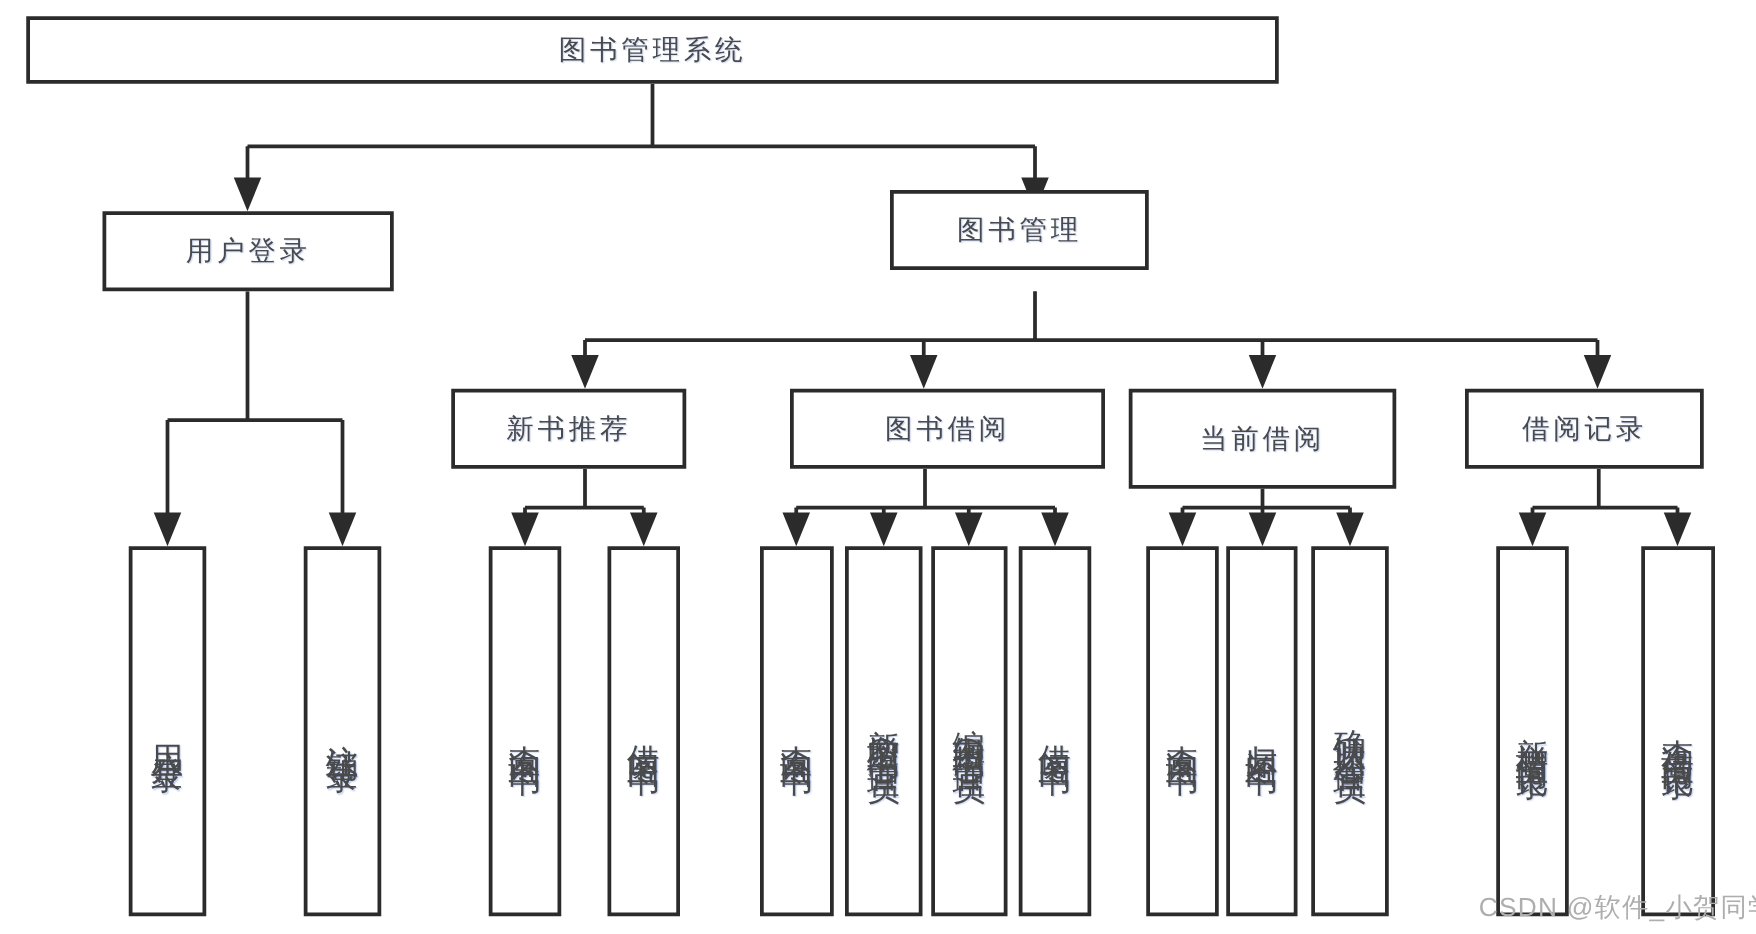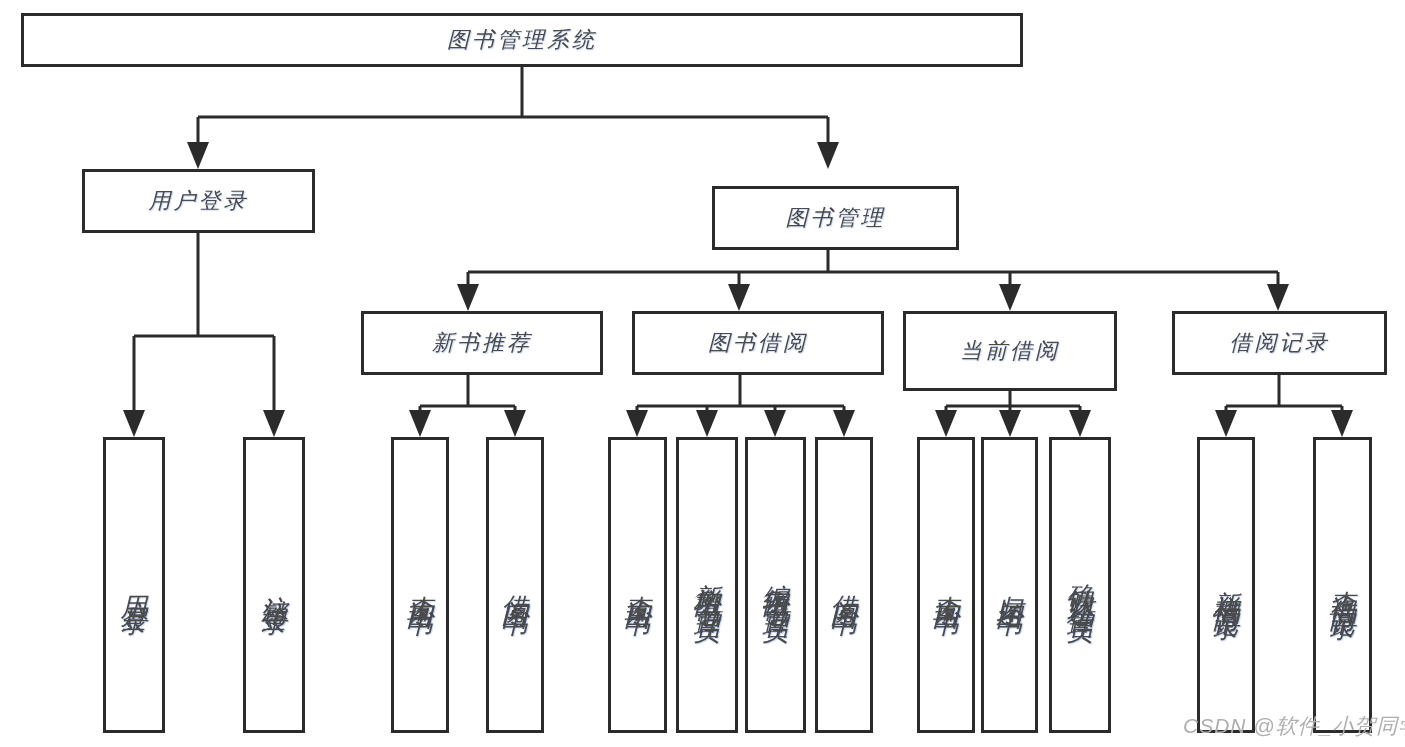--- a/index.html
+++ b/index.html
@@ -1,18 +1,18 @@
 <!DOCTYPE html>
 <html><head>
 <meta charset="utf-8">
 <style>
   html,body { margin:0; padding:0; background:#ffffff; }
   .canvas {
     position:relative; width:1405px; height:747px; background:#ffffff;
-    font-family:"Liberation Sans","DejaVu Sans",sans-serif; overflow:hidden;font-style:italic;
+    font-family:"Liberation Sans","DejaVu Sans",sans-serif; overflow:hidden;
   }
   svg.connectors { position:absolute; left:0; top:0; }
   svg.connectors path { stroke:#2b2b2b; stroke-width:3; fill:none; }
   svg.connectors polygon { fill:#2b2b2b; stroke:none; }
   .node {
     position:absolute; box-sizing:border-box; background:#ffffff;
     border:3px solid #2b2b2b; display:flex; align-items:center; justify-content:center;
     color:#4a4a4a;
   }
   .node .lbl { text-shadow:1px 1px 1px rgba(125,160,245,0.40); }
@@ -67,34 +67,34 @@
     <polygon points="1331,410 1353,410 1342,437"></polygon>
   </svg>
 
   <div class="node h" style="left:21px;top:13px;width:1002px;height:54px">
     <span class="lbl">图书管理系统</span>
   </div>
 
   <div class="node h" style="left:82px;top:169px;width:233px;height:64px">
     <span class="lbl">用户登录</span>
   </div>
-  <div class="node h" style="left:712px;top:186px;width:247px;height:64px">
+  <div class="node h" style="left:712px;top:152px;width:207px;height:64px">
     <span class="lbl">图书管理</span>
   </div>
 
-  <div class="node h" style="left:361px;top:311px;width:242px;height:64px">
+  <div class="node h" style="left:361px;top:311px;width:188px;height:64px">
     <span class="lbl">新书推荐</span>
   </div>
   <div class="node h" style="left:632px;top:311px;width:252px;height:64px">
     <span class="lbl">图书借阅</span>
   </div>
   <div class="node h" style="left:903px;top:311px;width:214px;height:80px">
     <span class="lbl">当前借阅</span>
   </div>
-  <div class="node h" style="left:1172px;top:311px;width:215px;height:64px">
+  <div class="node h" style="left:1172px;top:311px;width:191px;height:64px">
     <span class="lbl">借阅记录</span>
   </div>
 
   <div class="node v" style="left:103px;top:437px;width:62px;height:296px">
     <span class="lbl">用户登录</span>
   </div>
   <div class="node v" style="left:243px;top:437px;width:62px;height:296px">
     <span class="lbl">注销登录</span>
   </div>
 

